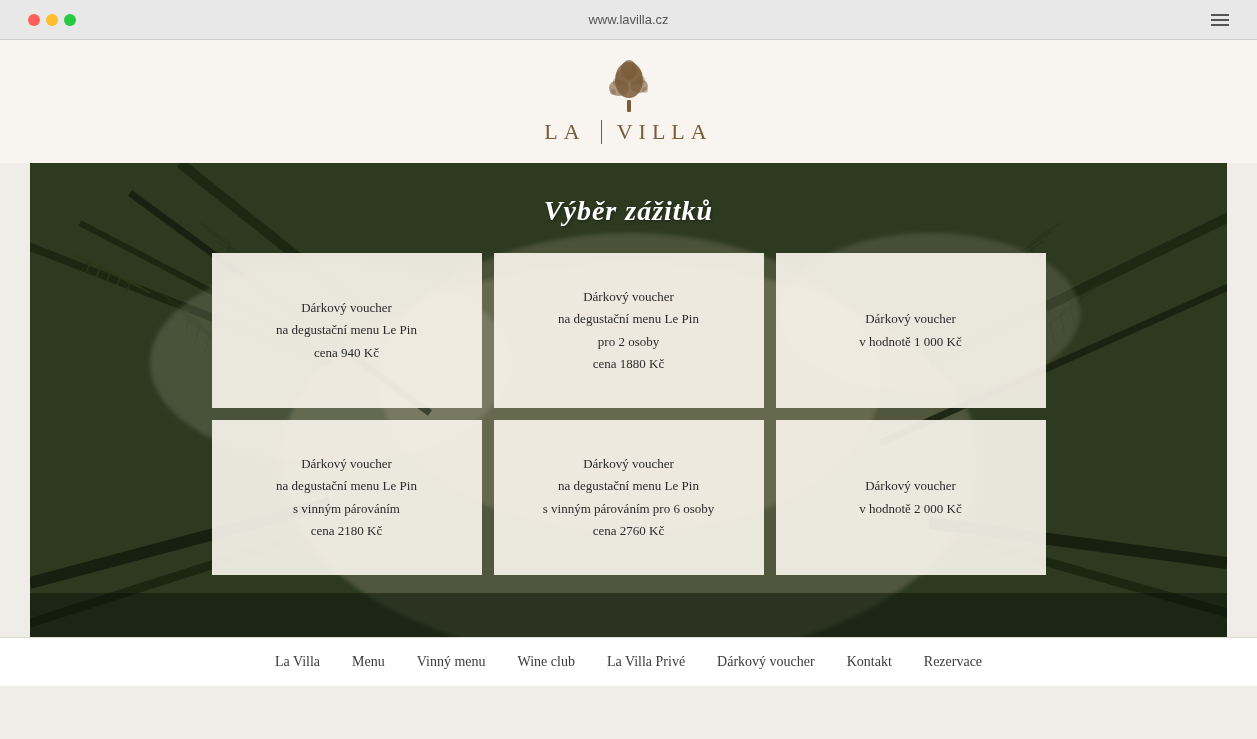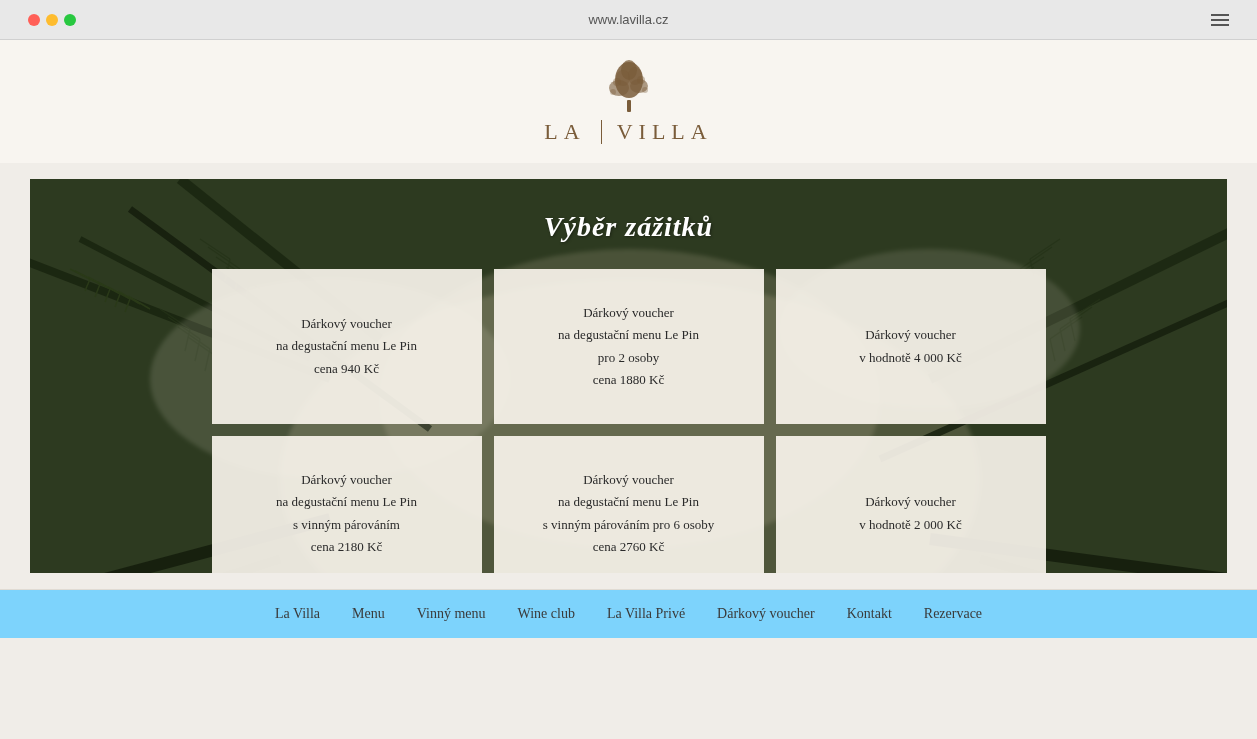--- a/index.html
+++ b/index.html
@@ -98,22 +98,22 @@
       width: 1px;
       height: 24px;
       background: #7a5c3a;
       margin: 0 4px;
     }
 
     
     .hero-section {
       position: relative;
       width: 1197px;
-      margin: 16px auto;
-      height: 394px;
+      margin: 0 auto;
+      height: 474px;
       overflow: hidden;
     }
 
     .hero-bg {
       position: absolute;
       inset: 0;
       background: 
         radial-gradient(ellipse at 20% 40%, rgba(80,70,50,0.3) 0%, transparent 50%),
         radial-gradient(ellipse at 80% 20%, rgba(60,80,50,0.4) 0%, transparent 45%),
         radial-gradient(ellipse at 50% 80%, rgba(50,60,40,0.3) 0%, transparent 50%);
@@ -159,21 +159,21 @@
 
     .voucher-card p {
       font-size: 13px;
       color: #2a2a2a;
       line-height: 1.7;
       font-family: Georgia, serif;
     }
 
     
     .site-footer {
-      background: #7dd3fc;
+      background: #ffffff;
       height: 49px;
       display: flex;
       align-items: center;
       justify-content: center;
       gap: 32px;
       border-top: 1px solid #e0dbd3;
     }
 
     .footer-link {
       font-size: 14px;
@@ -334,21 +334,21 @@
         <span>Dárkový voucher</span><br>
         <span>na degustační menu Le Pin</span><br>
         <span>pro 2 osoby</span><br>
         <span>cena 1880 Kč</span>
       </p>
     </div>
 
     <div class="voucher-card">
       <p>
         <span>Dárkový voucher</span><br>
-        <span>v hodnotě 4 000 Kč</span>
+        <span>v hodnotě 1 000 Kč</span>
       </p>
     </div>
 
     <div class="voucher-card">
       <p>
         <span>Dárkový voucher</span><br>
         <span>na degustační menu Le Pin</span><br>
         <span>s vinným párováním</span><br>
         <span>cena 2180 Kč</span>
       </p>

